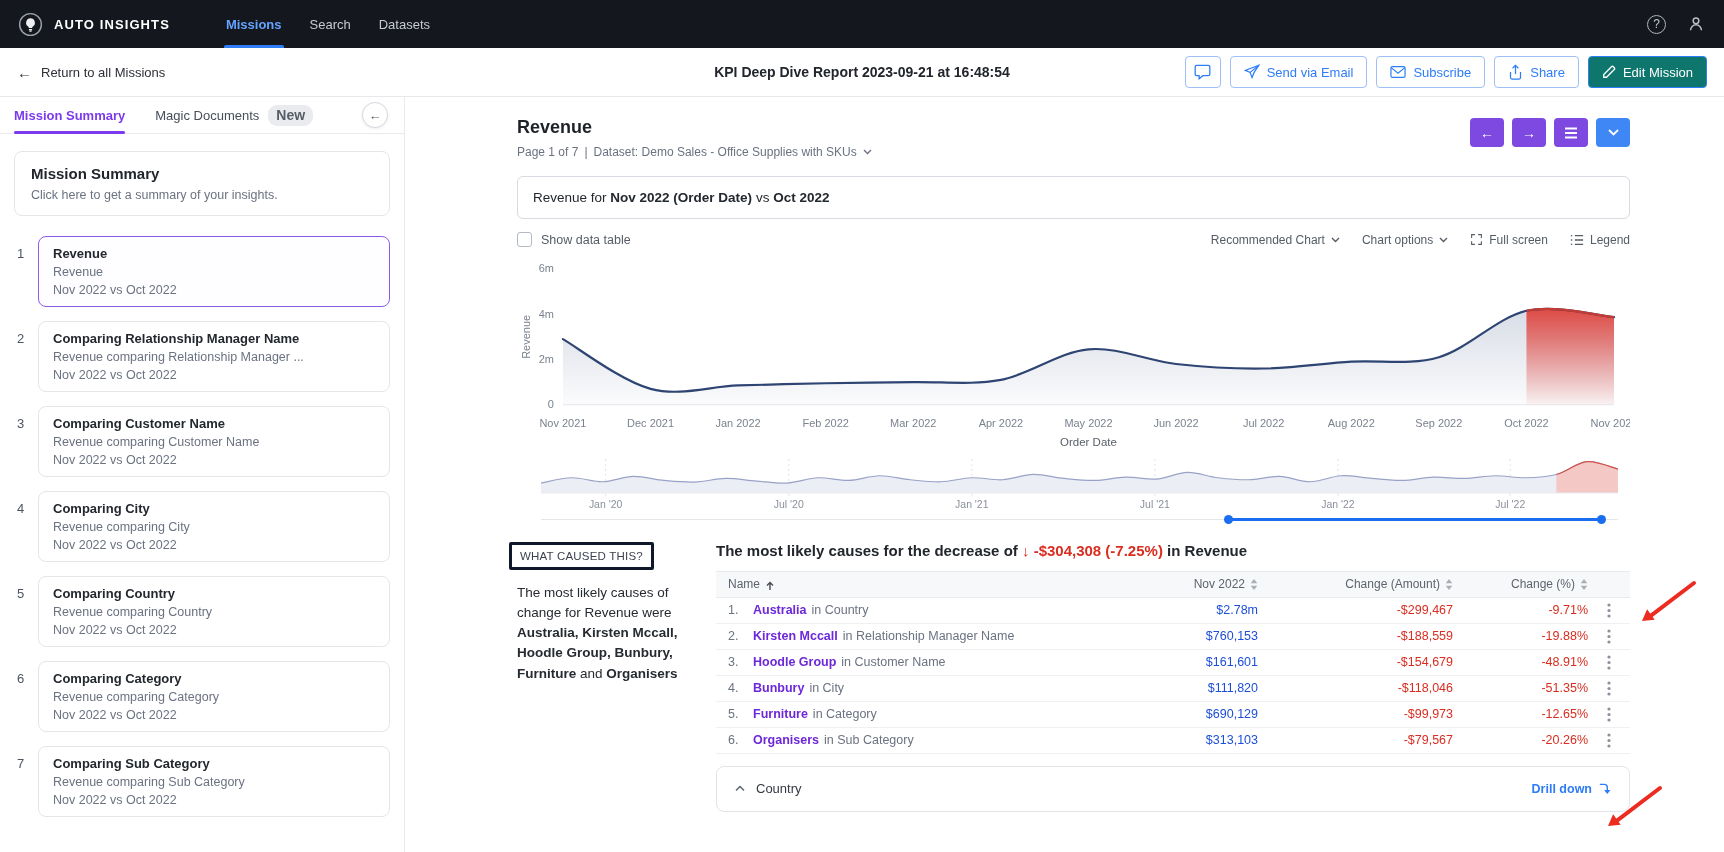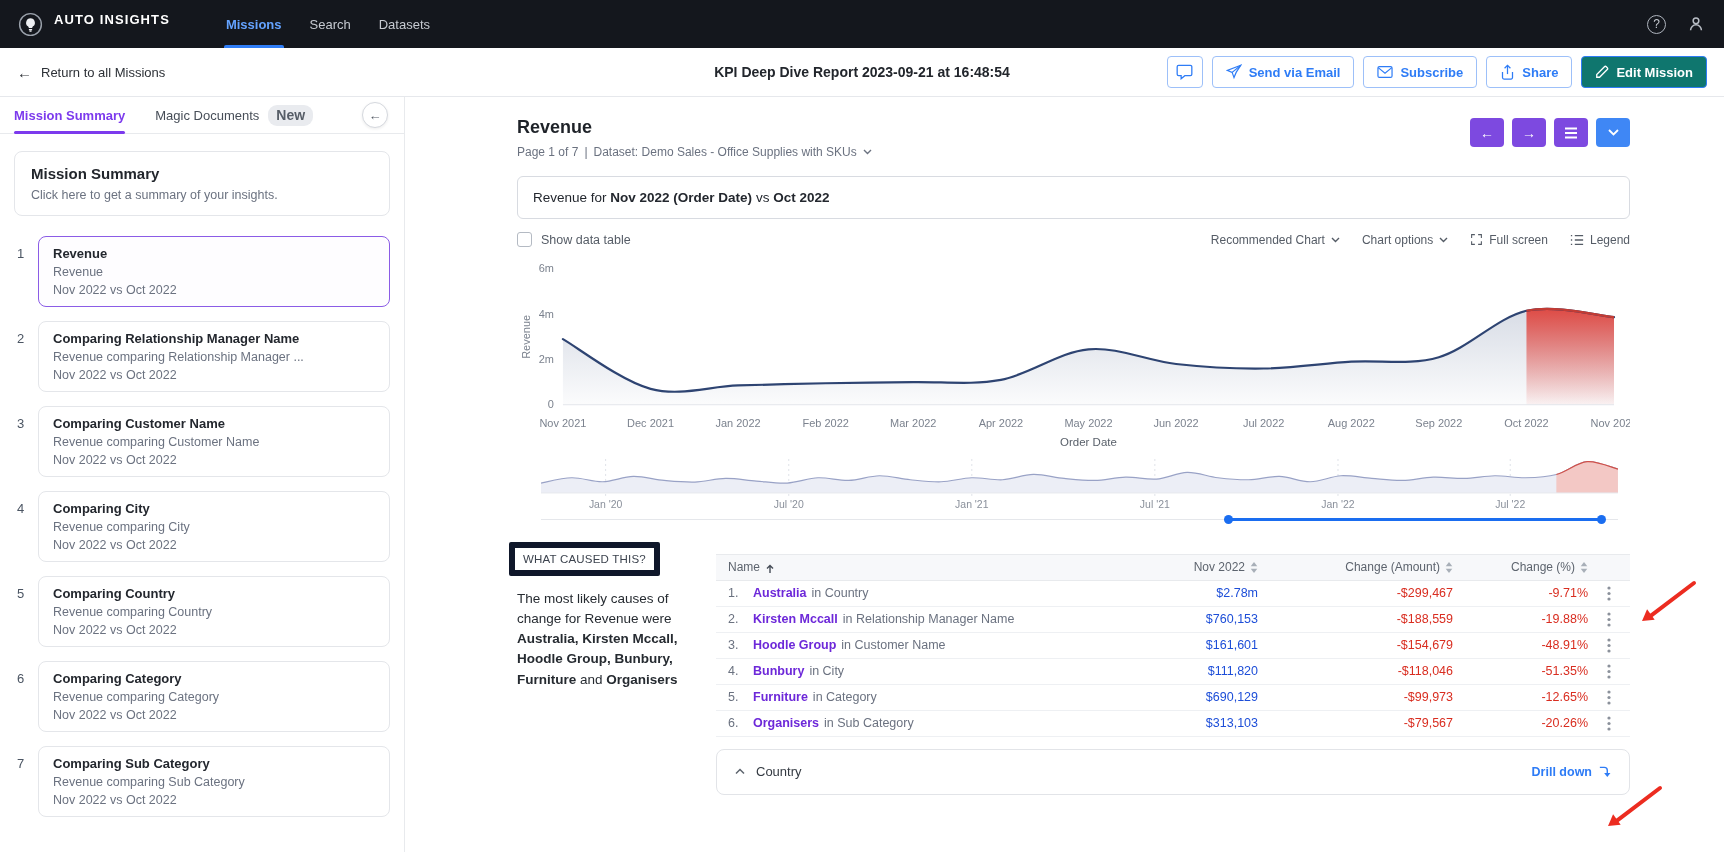--- a/index.html
+++ b/index.html
@@ -3,37 +3,37 @@
 <meta charset="utf-8">
 <style>
 *{box-sizing:border-box;margin:0;padding:0}
 html,body{width:1724px;height:852px;overflow:hidden;background:#fff;font-family:"Liberation Sans",sans-serif;color:#23272e}
 body{position:relative}
 button{font-family:inherit;background:none;border:none;cursor:pointer}
 svg{display:block}
 
 
 .topbar{height:48px;background:#14171d;display:flex;align-items:center;padding:0 18px}
-.brand{display:flex;align-items:flex-start;gap:11px;margin-right:44px}
+.brand{display:flex;align-items:center;gap:11px;margin-right:44px}
 .brand-name{color:#fff;font-size:13px;font-weight:700;letter-spacing:1.1px}
 .nav-items{display:flex;gap:4px;height:100%}
 .nav-item{display:flex;align-items:center;padding:8px 12px;font-size:13px;color:#c6cad1;position:relative;cursor:pointer;text-decoration:none}
 .nav-item.active{color:#64a3ff;font-weight:600}
 .nav-item.active::after{content:"";position:absolute;left:10px;right:10px;bottom:0;height:3px;background:#2f7df6;border-radius:2px 2px 0 0}
 .nav-right{margin-left:auto;display:flex;align-items:center;gap:20px}
 .help-badge{width:19px;height:19px;border:1.5px solid #aeb4bd;border-radius:50%;color:#c6cad1;font-size:12px;display:flex;align-items:center;justify-content:center;cursor:pointer}
 .user-ic{cursor:pointer}
 
 
 .hdr{height:49px;border-bottom:1px solid #e6e8ec;display:flex;align-items:center;padding:0 17px;position:relative;background:#fff}
 .back{display:flex;align-items:center;gap:9px;font-size:13px;color:#2c3036;cursor:pointer}
 .back-ar{font-size:15px;color:#2c3036}
 .hdr-title{position:absolute;left:50%;transform:translateX(-50%);font-size:14px;font-weight:700;color:#22262c;white-space:nowrap}
 .hdr-actions{margin-left:auto;display:flex;gap:9px}
-.btn{height:32px;display:flex;align-items:center;gap:7px;padding:0 13px;border:1px solid #9dc0f9;border-radius:4px;color:#2e7cf6;font-size:13px;font-weight:700;background:#fff}
+.btn{height:32px;display:flex;align-items:center;gap:7px;padding:0 13px;border:1px solid #9dc0f9;border-radius:4px;color:#2e7cf6;font-size:13px;font-weight:400;background:#fff}
 .btn.icon-only{width:36px;justify-content:center;padding:0}
 .btn.primary{background:#0f766e;border-color:#2e7cf6;color:#fff}
 
 
 .app{display:flex;height:755px}
 .sidebar{width:405px;flex:none;border-right:1px solid #e8eaed;position:relative;overflow:hidden;background:#fff}
 .sb-tabs{display:flex;gap:30px;padding-left:14px;border-bottom:1px solid #e8eaed;height:37px}
 .sb-tab{display:flex;align-items:center;gap:9px;font-size:13px;color:#474e58;cursor:pointer;position:relative;font-weight:500}
 .sb-tab.active{color:#7c3aed;font-weight:700}
 .sb-tab.active::after{content:"";position:absolute;left:0;right:0;bottom:-1px;height:3px;background:#7c3aed;border-radius:2px}
@@ -74,21 +74,21 @@
 .tks{font-size:10.5px;fill:#8a909b}
 .mini-slider{margin:3px 12px 0 24px;height:12px;position:relative}
 .mini-slider .track{position:absolute;left:0;right:0;top:5px;height:1.5px;background:#e5e7eb}
 .mini-slider .selected{position:absolute;top:4px;height:3.5px;background:#1a6df0;border-radius:2px}
 .hdl{position:absolute;width:9px;height:9px;border-radius:50%;background:#1a6df0;top:-3px}
 .hdl.l{left:-4px}.hdl.r{right:-4px}
 
 
 .causes-row{margin-top:16px;display:flex;gap:24px}
 .causes-left{width:175px;flex:none}
-.annot-box{display:inline-block;border:6px solid #0f172a;border-radius:2px;padding:5px 8px;margin-left:-8px;font-size:11.5px;color:#3c434e;letter-spacing:.2px;white-space:nowrap}
+.annot-box{display:inline-block;border:3px solid #0f172a;border-radius:2px;padding:5px 8px;margin-left:-8px;font-size:11.5px;color:#3c434e;letter-spacing:.2px;white-space:nowrap}
 .causes-summary{margin-top:13px;font-size:13.5px;line-height:1.5;color:#262b31}
 .causes-right{flex:1;min-width:0}
 .causes-heading{font-size:15px;font-weight:600;color:#22262c}
 .causes-heading .red{color:#d92d20}
 .causes-heading .bold{font-weight:700}
 .ct{margin-top:12px;font-size:12.5px}
 .ct-head{display:flex;align-items:center;height:27px;background:#f7f8fa;border-top:1px solid #e8eaed;border-bottom:1px solid #e8eaed;color:#5d646e;font-size:12px}
 .ct-row{display:flex;align-items:center;height:26px;border-bottom:1px solid #eef0f3}
 .c-name{flex:1;display:flex;align-items:flex-end;gap:5px;padding-left:12px;min-width:0}
 .c-val{width:170px;text-align:right;color:#1d4ed8}
@@ -405,20 +405,26 @@
 
     <div class="causes-row">
       <div class="causes-left">
         <div class="annot-box">
           <span>WHAT CAUSED THIS?</span>
         </div>
         <p class="causes-summary"><span>The most likely causes of change for Revenue were </span><span class="b">Australia, </span><span class="b">Kirsten Mccall, </span><span class="b">Hoodle Group, </span><span class="b">Bunbury, </span><span class="b">Furniture</span><span> and </span><span class="b">Organisers</span></p>
       </div>
 
       <div class="causes-right">
+        <p class="causes-heading">
+          <span>The most likely causes for the decrease of</span>
+          <span class="red">↓</span>
+          <span class="red bold">-$304,308 (-7.25%)</span>
+          <span>in Revenue</span>
+        </p>
 
         <div class="ct">
           <div class="ct-head">
             <div class="c-name">
               <span>Name</span>
               <svg width="10" height="10" viewBox="0 0 10 10" fill="none" stroke="#454c56" stroke-width="1.4">
                   <path d="M5 9V1.6M2 4.4L5 1.4l3 3"></path>
                 </svg>
             </div>
             <div class="c-val">

